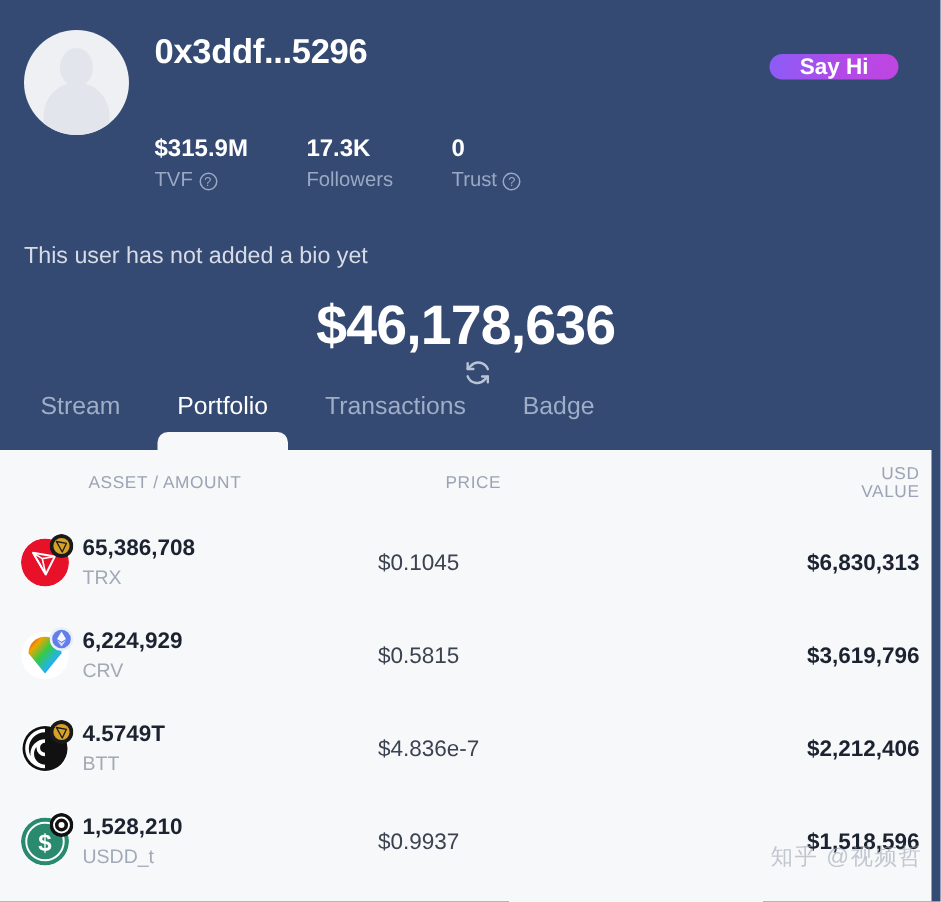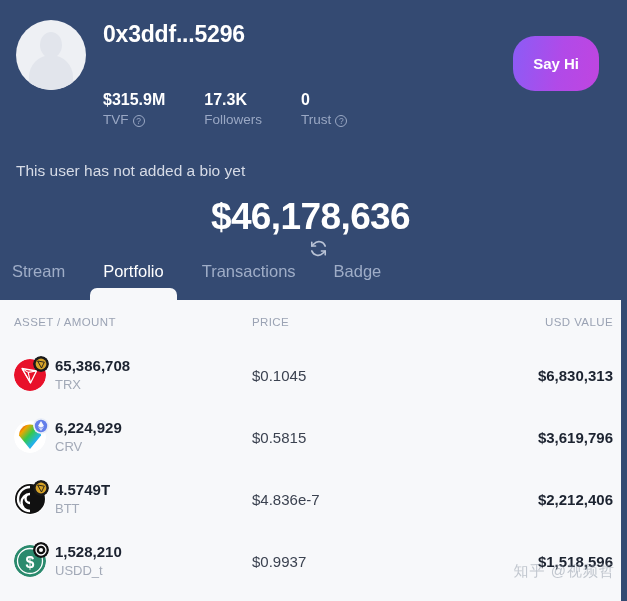--- a/index.html
+++ b/index.html
@@ -55,40 +55,40 @@
   }
   .q-icon::after {
     content:"?"; position:absolute; left:0; right:0; top:-1px;
     font-size:8.5px; text-align:center; color:#9aa8c4; line-height:12px;
   }
 
   .say-hi {
     position:absolute; right:22px; top:36px;
     background:linear-gradient(100deg,#8b5cf6 0%, #b14ae8 55%, #c045e0 100%);
     color:#fff; border:none; border-radius:22px;
-    padding:19px 20px; font-size:15px; font-weight:bold;
+    padding:0 20px; font-size:15px; font-weight:bold;
     font-family:"Liberation Sans", sans-serif; cursor:pointer;
   }
 
   .bio { margin-top:32px; font-size:15.5px; color:#d6dbe6; }
 
   .net-worth-row { display:flex; align-items:center; margin-top:18px;flex-direction:column; }
   .net-worth {
     font-size:37px; font-weight:bold; color:#ffffff;
     letter-spacing:-0.6px; line-height:1;
   }
   .refresh-btn {
     margin-left:16px; background:none; border:none; cursor:pointer;
     padding:4px; display:flex; align-items:center; line-height:0;
   }
 
   
   .tabs {
     position:absolute; left:0; bottom:0; width:100%;
-    display:flex; align-items:flex-end; padding-left:12px;
+    display:flex; align-items:flex-end; padding-left:27px;
   }
   .tab {
     position:relative; padding:0 0 19px 0; margin-right:38px;
     font-size:16.5px; color:#9fadc7; cursor:pointer; background:none;
     border:none; font-family:"Liberation Sans", sans-serif;
   }
   .tab.active { color:#ffffff; font-weight:normal; }
   .tab.active::after {
     content:""; position:absolute; left:-13px; right:-13px; bottom:-1px;
     height:13px; background:#f7f8fa; border-radius:7px 7px 0 0;
@@ -98,21 +98,21 @@
   .panel {
     position:absolute; left:0; top:300px; width:627px; height:301px;
     background:#f7f8fa; overflow:hidden;
   }
 
   .col-head {
     display:flex; align-items:center; height:44px;
     font-size:11.5px; letter-spacing:0.4px; color:#9ba3b4;
     padding:0 14px;
   }
-  .c-asset { flex:0 0 238px; }
+  .c-asset { flex:0 0 238px;margin-left:45px; }
   .c-price { flex:0 0 270px; }
   .c-value { flex:1 1 auto; text-align:right; }
 
   .row {
     display:flex; align-items:center; height:62px;
     padding:0 14px;
   }
 
   .asset-cell { flex:0 0 238px; display:flex; align-items:center; }
   .token-icon {

